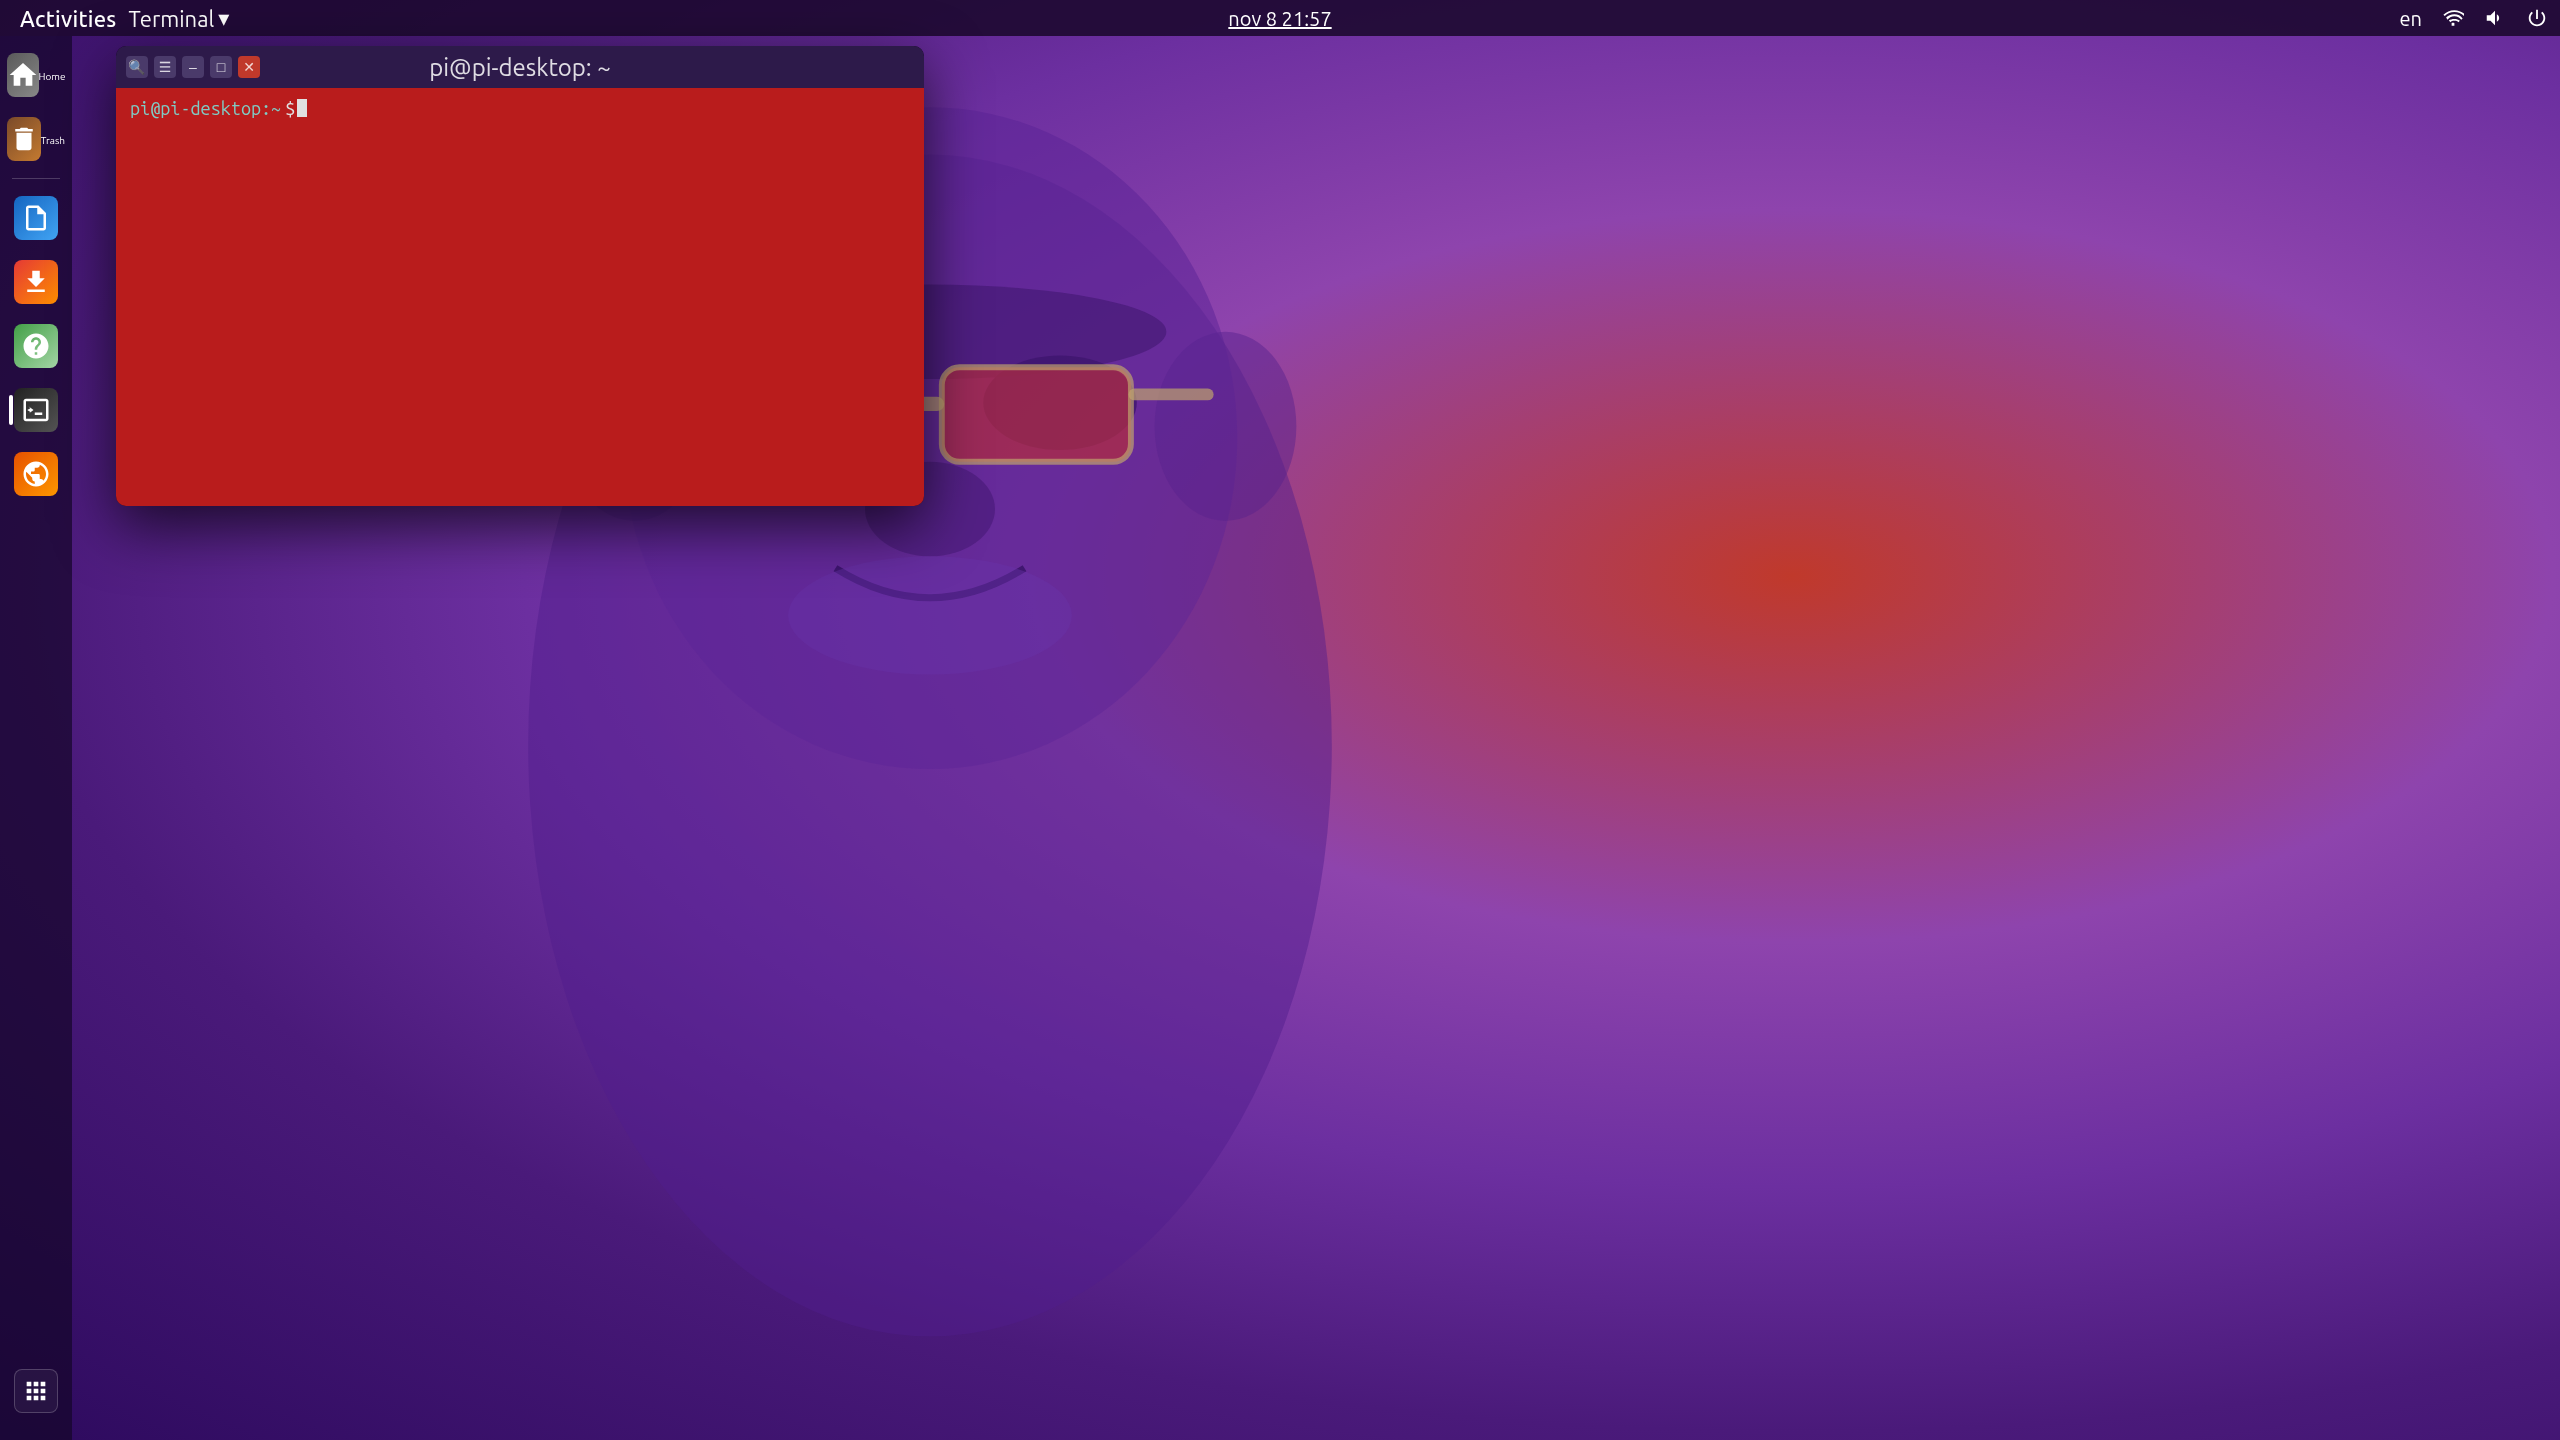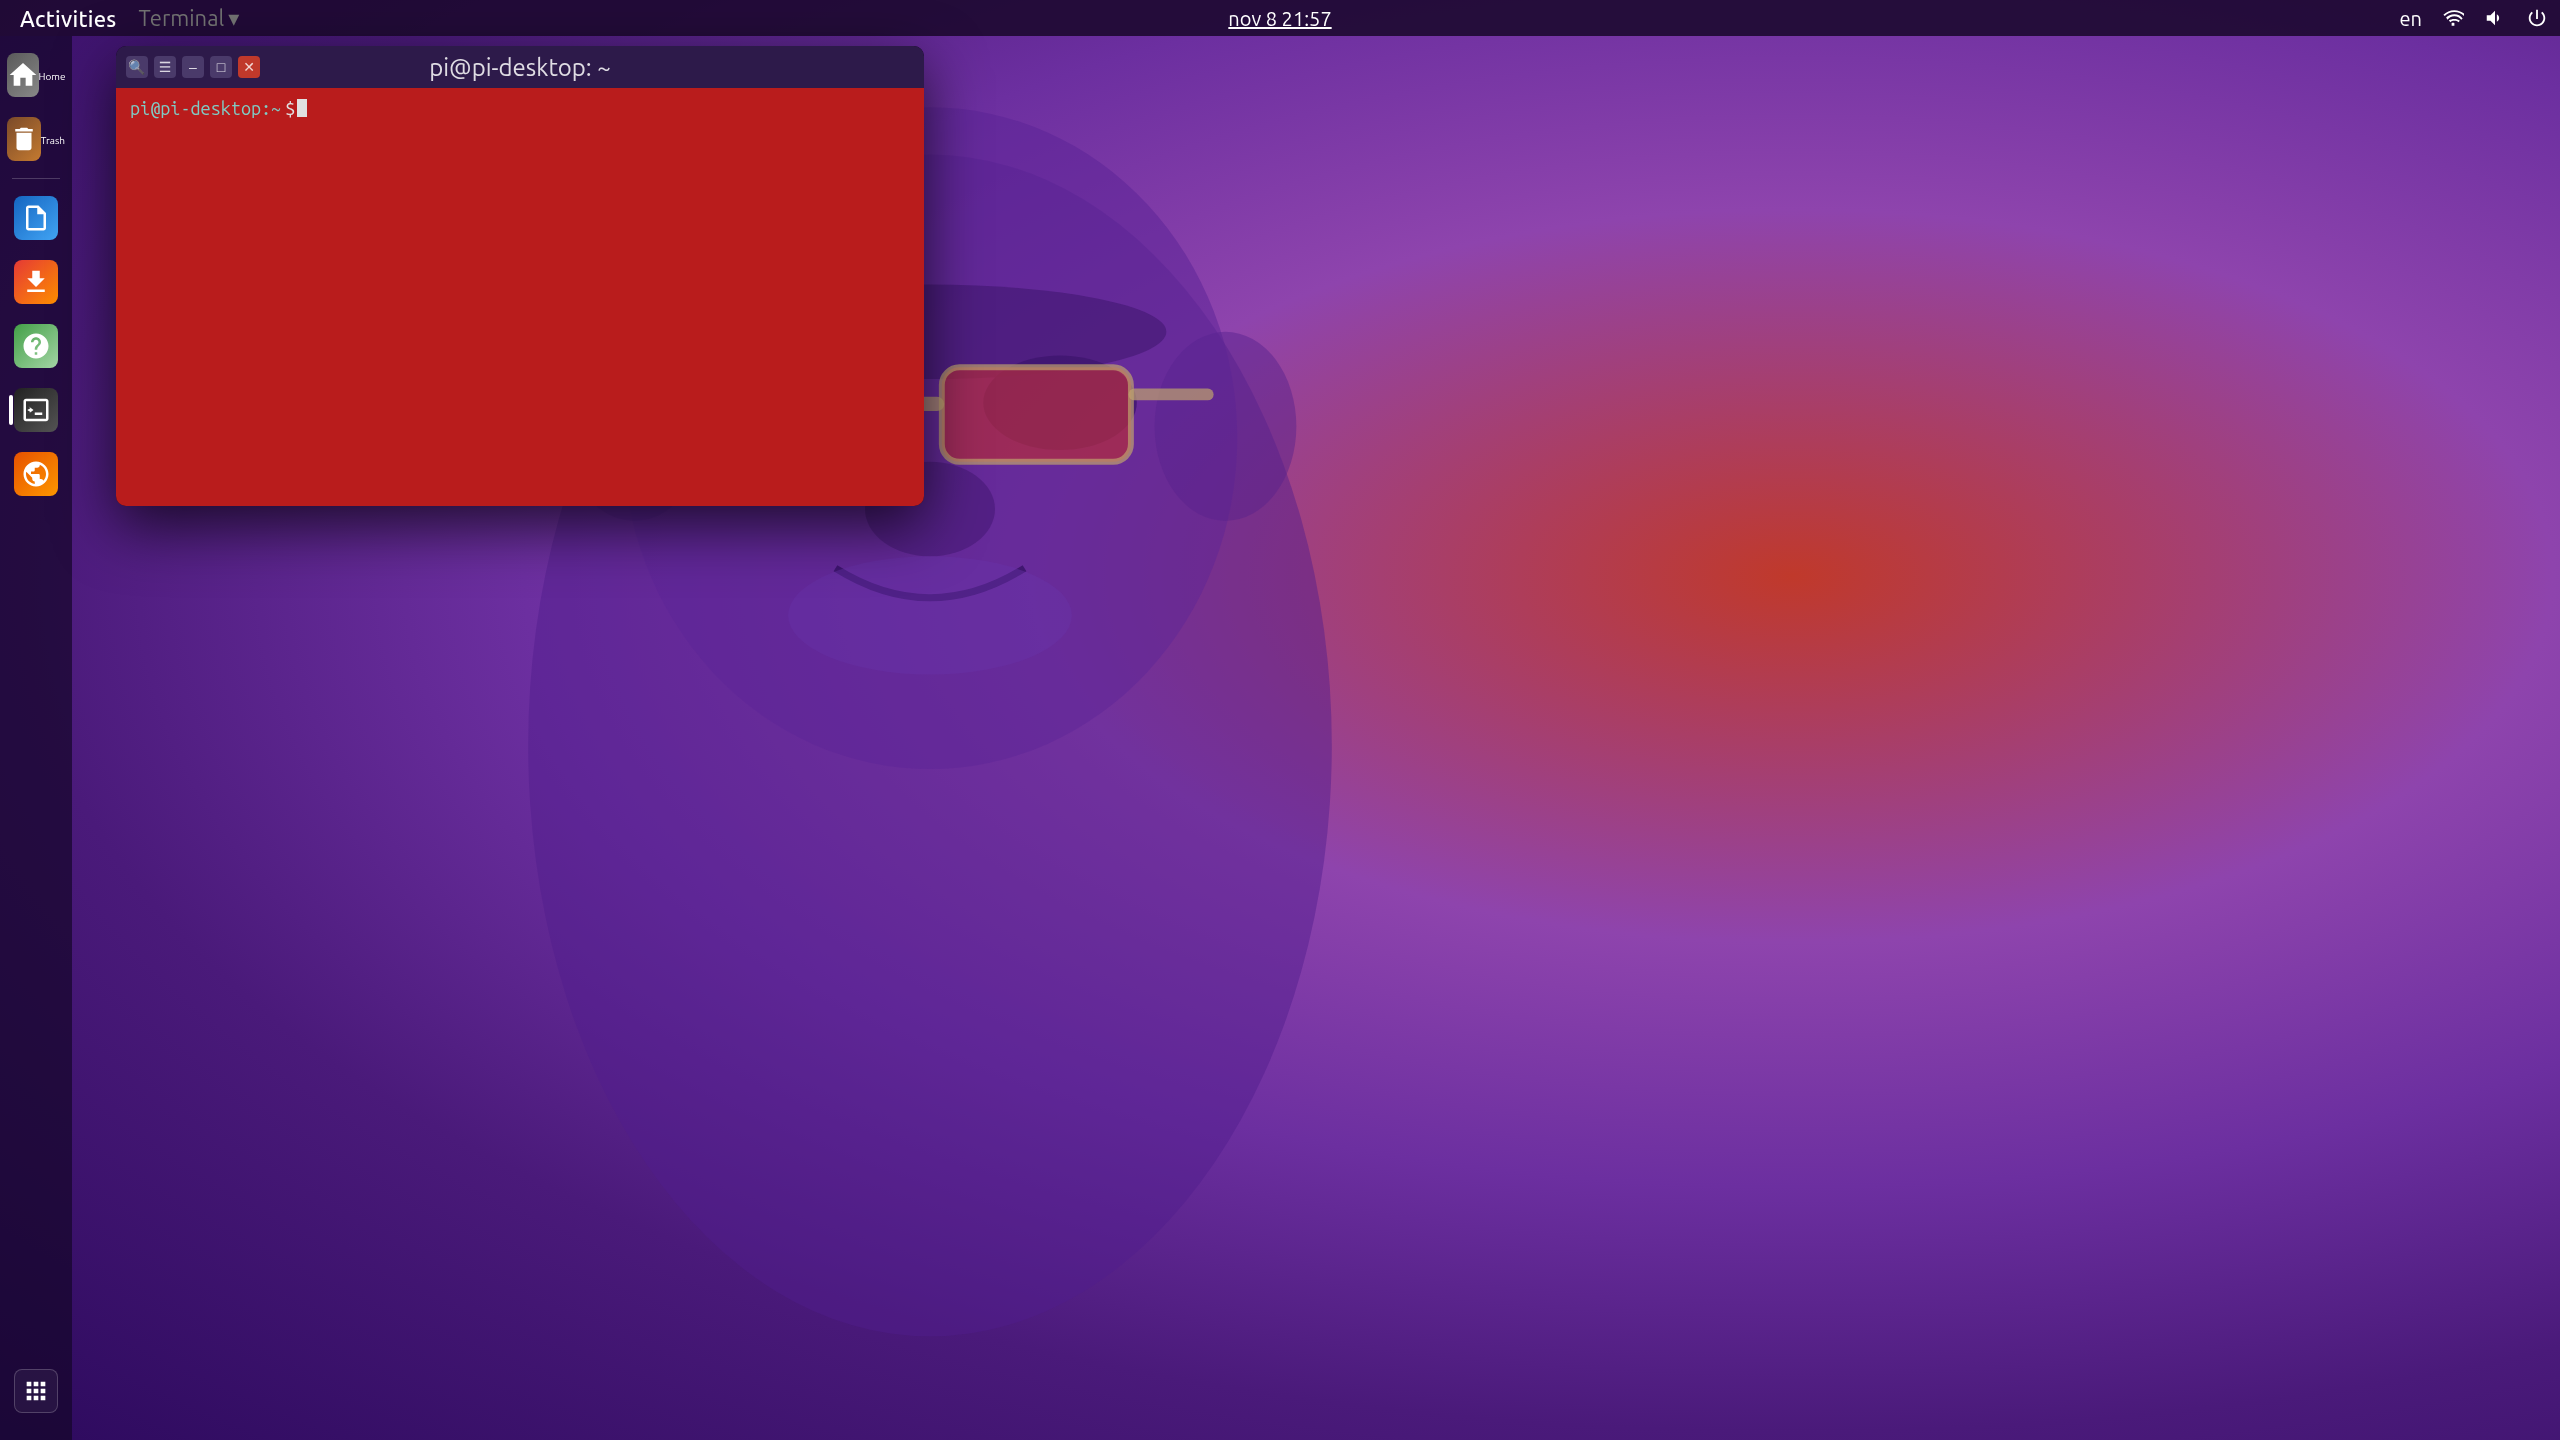--- a/index.html
+++ b/index.html
@@ -42,36 +42,37 @@
       display: flex;
       align-items: center;
       justify-content: space-between;
       z-index: 100;
       padding: 0 12px;
     }
 
     .topbar-left {
       display: flex;
       align-items: center;
-      gap: 14px;
+      gap: 4px;
     }
 
     .topbar-activities {
       color: white;
       font-size: 22px;
       font-weight: 500;
       cursor: pointer;
       padding: 0 8px;
       letter-spacing: 0.3px;
     }
 
     .topbar-app-name {
-      color: #737373;
+      color: #ffffff;
       font-size: 22px;
       display: flex;
+      align-items: center;
       gap: 4px;
       cursor: pointer;
     }
 
     .topbar-center {
       color: white;
       font-size: 20px;
       position: absolute;
       left: 50%;
       transform: translateX(-50%);

